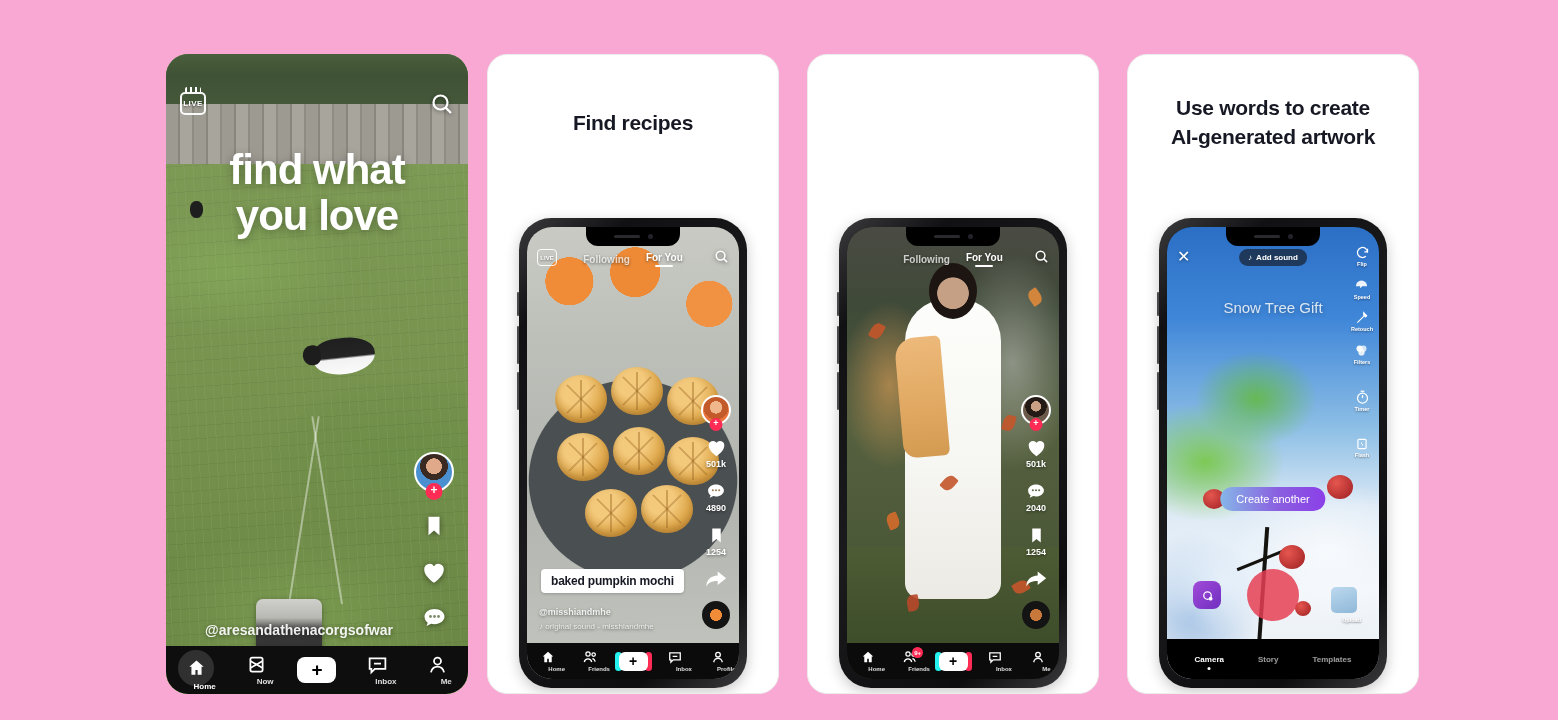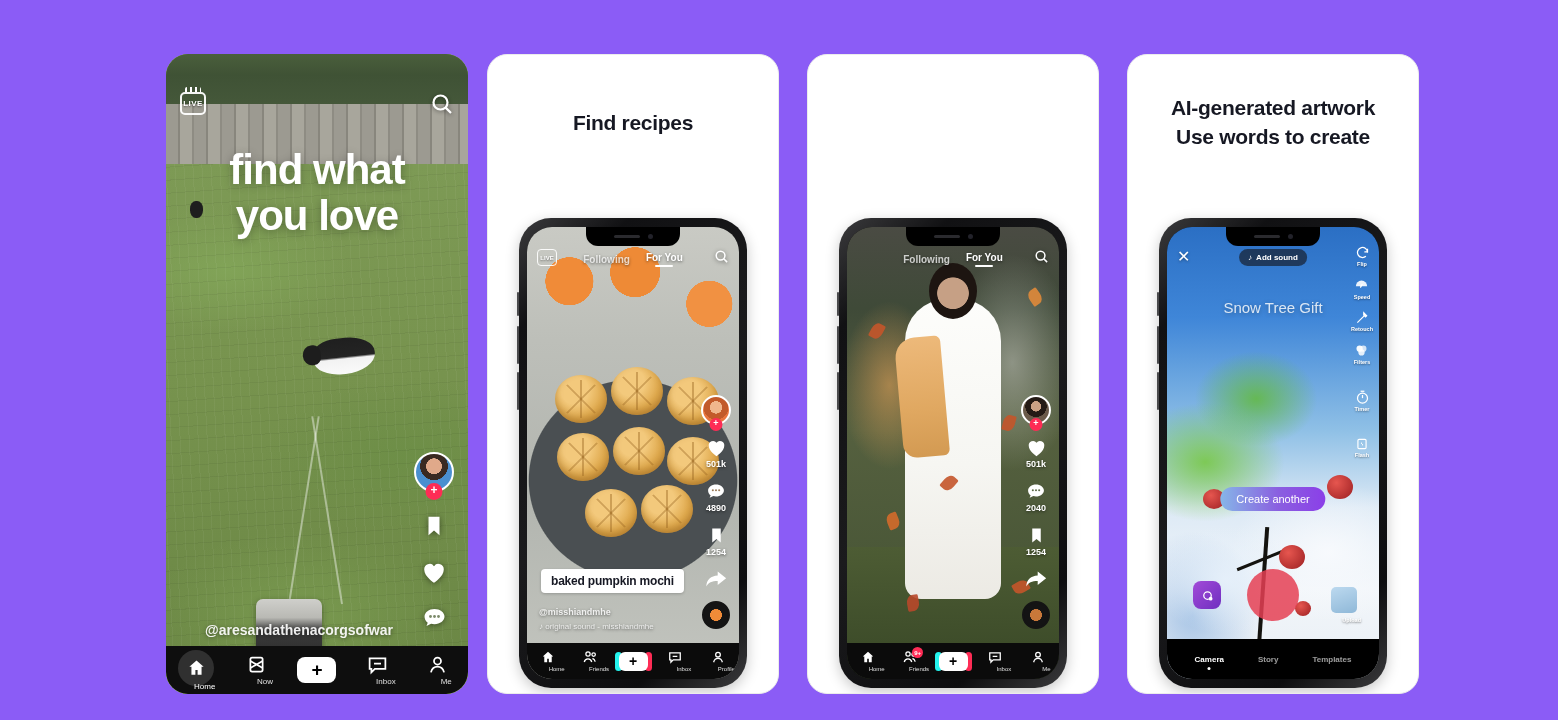--- a/index.html
+++ b/index.html
@@ -5,21 +5,21 @@
   * { box-sizing: border-box; margin: 0; padding: 0; }
   html, body {
     width: 1558px; height: 720px;
     background: #ffffff;
     font-family: "Liberation Sans", sans-serif;
     overflow: hidden;
   }
   .stage {
     position: relative;
     width: 1558px; height: 720px;
-    background: #8b5cf6;
+    background: #f9a8d4;
   }
 
   
   .card {
     position: absolute;
     background: #ffffff;
     border-radius: 20px;
     overflow: hidden;
   }
   .card.bordered {
@@ -145,21 +145,21 @@
     position:absolute; left:50%; bottom:-8px; transform:translateX(-50%);
     width:17px; height:17px; border-radius:50%; background:#fe2c55;
     color:#fff; font-size:12px; line-height:15px; text-align:center; font-weight:bold;
   }
   .navbar {
     position:absolute; left:0; right:0; bottom:0; height: 48px;
     background:#0e0e0e; display:flex; align-items:center; justify-content:space-around;
     border-radius: 0 0 22px 22px;
   }
   .nav-item { display:flex; flex-direction:column; align-items:center; gap:2px; width:52px; }
-  .nav-label { color: rgba(255,255,255,.86); font-size:8px; font-weight:normal;padding-left:17px; }
+  .nav-label { color: rgba(255,255,255,.86); font-size:8px; font-weight:bold;padding-left:17px; }
   .nav-item.active .nav-label { color:#fff; }
   .nav-plus {
     width: 39px; height: 26px; border-radius: 8px; background:#fff;
     position:relative; display:flex; align-items:center; justify-content:center;
     color:#000; font-size:19px; font-weight:bold; line-height:0;
   }
   .nav-plus::before, .nav-plus::after {
     content:""; position:absolute; top:0; width:9px; height:26px; border-radius:8px; z-index:-1;
   }
   .nav-plus::before { left:-5px; background:#25f4ee; }
@@ -713,22 +713,22 @@
             <span class="nav-label">Me</span>
           </div>
         </div>
       </div>
     </div>
   </div>
 
   <div class="card bordered" id="card4">
     <div class="card-title-wrap">
       <div class="card-title">
+        <div>Use words to create</div>
         <div>AI-generated artwork</div>
-        <div>Use words to create</div>
       </div>
     </div>
 
     <div class="phone">
       <div class="side-btn" style="top:74px;height:24px;"></div>
       <div class="side-btn" style="top:108px;height:38px;"></div>
       <div class="side-btn" style="top:154px;height:38px;"></div>
       <div class="phone-screen">
         <div class="scr-ai">
           <div class="branch"></div>

